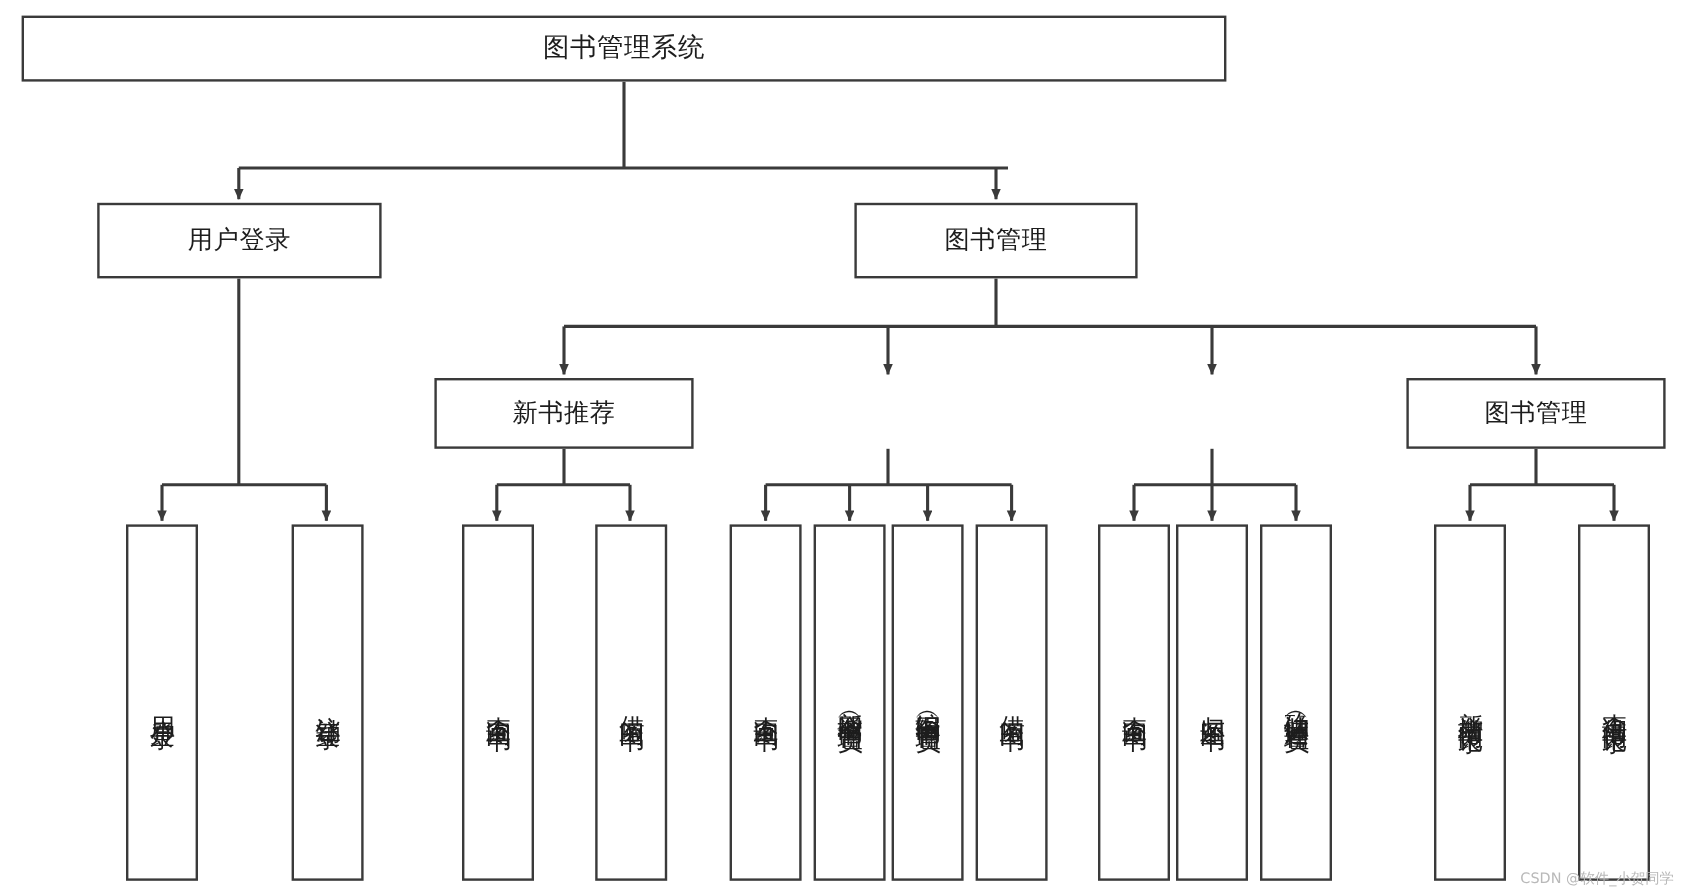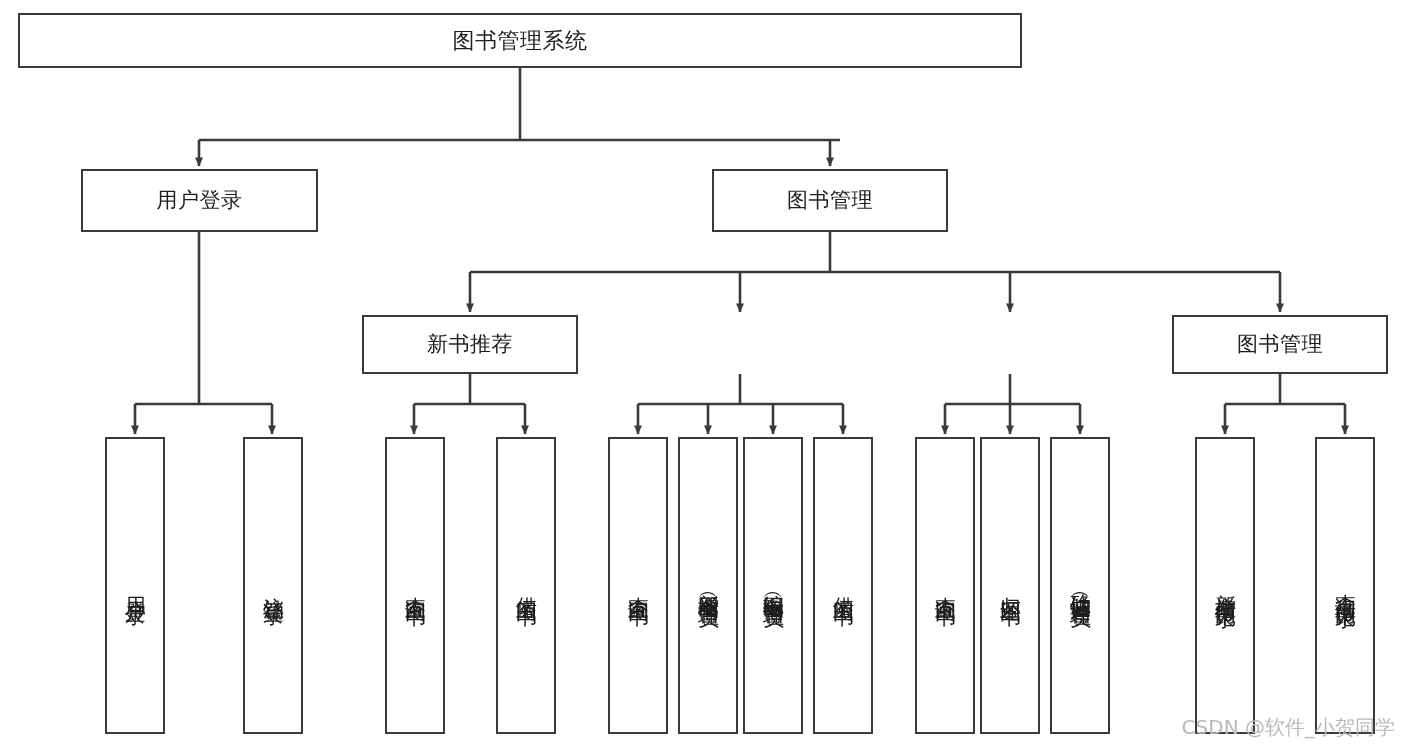--- a/index.html
+++ b/index.html
@@ -64,21 +64,21 @@
     line-height: 1;
     max-height: 100%;
   }
   .node.v.tall .lbl {
     letter-spacing: 2px;
   }
   #watermark {
     position: absolute;
     right: 10px;
     bottom: 6px;
-    font-size: 20px;
+    font-size: 12px;
     color: #b9b9b9;
     white-space: nowrap;
     z-index: 3;
     font-family: "DejaVu Sans", "Liberation Sans", sans-serif;
   }
 </style>
 </head>
 <body>
 
 <div id="canvas">

